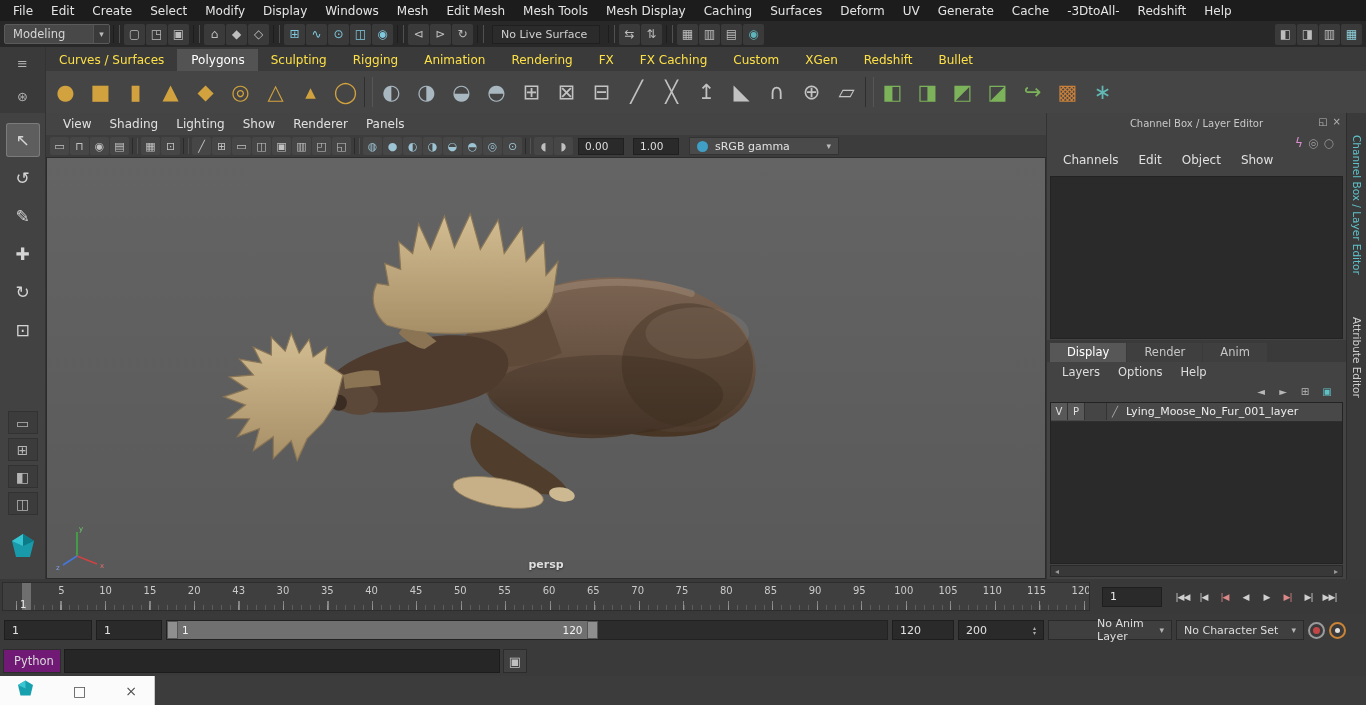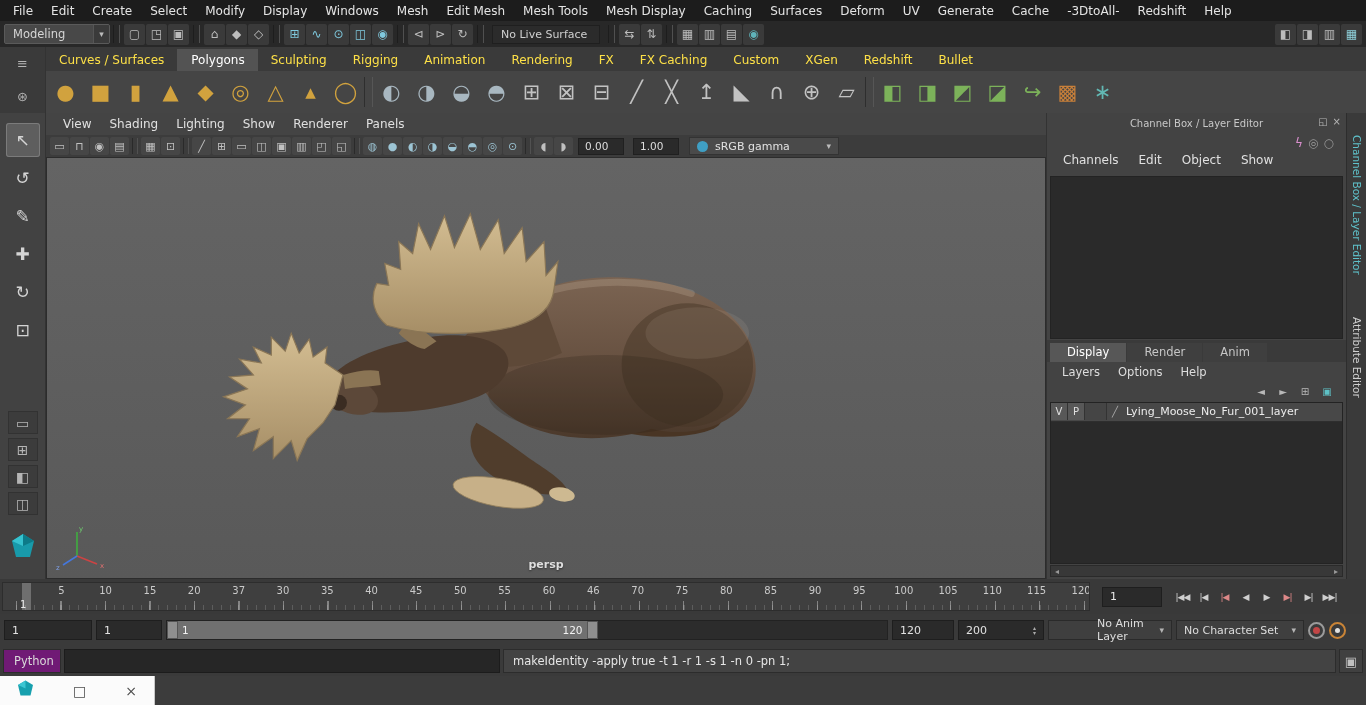--- a/index.html
+++ b/index.html
@@ -445,29 +445,29 @@
   </div>
 
   <div class="timeline">
     <div class="ruler">
       <div class="playhead"></div>
       <div>
         <span class="tick" style="left: 5.37%;">5</span>
           <span class="tick" style="left: 9.45%;">10</span>
           <span class="tick" style="left: 13.53%;">15</span>
           <span class="tick" style="left: 17.61%;">20</span>
-          <span class="tick" style="left: 21.7%;">37</span>
+          <span class="tick" style="left: 21.7%;">43</span>
           <span class="tick" style="left: 25.78%;">30</span>
           <span class="tick" style="left: 29.86%;">35</span>
           <span class="tick" style="left: 33.94%;">40</span>
           <span class="tick" style="left: 38.03%;">45</span>
           <span class="tick" style="left: 42.11%;">50</span>
           <span class="tick" style="left: 46.19%;">55</span>
           <span class="tick" style="left: 50.28%;">60</span>
-          <span class="tick" style="left: 54.36%;">46</span>
+          <span class="tick" style="left: 54.36%;">65</span>
           <span class="tick" style="left: 58.44%;">70</span>
           <span class="tick" style="left: 62.52%;">75</span>
           <span class="tick" style="left: 66.61%;">80</span>
           <span class="tick" style="left: 70.69%;">85</span>
           <span class="tick" style="left: 74.77%;">90</span>
           <span class="tick" style="left: 78.85%;">95</span>
           <span class="tick" style="left: 82.94%;">100</span>
           <span class="tick" style="left: 87.02%;">105</span>
           <span class="tick" style="left: 91.1%;">110</span>
           <span class="tick" style="left: 95.18%;">115</span>
@@ -518,21 +518,20 @@
       <span>No Character Set</span>
       <span class="chev">▾</span>
     </div>
     <span class="round-icon autokey"></span>
     <span class="round-icon animprefs"></span>
   </div>
 
   <div class="cmdline">
     <div class="cmd-lang">Python</div>
     <div class="cmd-input"></div>
-    <div class="cmd-output">makeIdentity -apply true -t 1 -r 1 -s 1 -n 0 -pn 1;</div>
     <div class="cmd-icon">▣</div>
   </div>
 
   <div class="helpline">
     <div class="taskbar-fragment">
       <span>
         <svg width="17" height="17" viewBox="0 0 17 17">
           <polygon points="8.5,0.5 16,5 13.5,15.5 3.5,15.5 1,5" fill="#17a0ae"></polygon>
           <polygon points="8.5,0.5 8.5,8.5 1,5" fill="#3cc6d2"></polygon>
         </svg>

